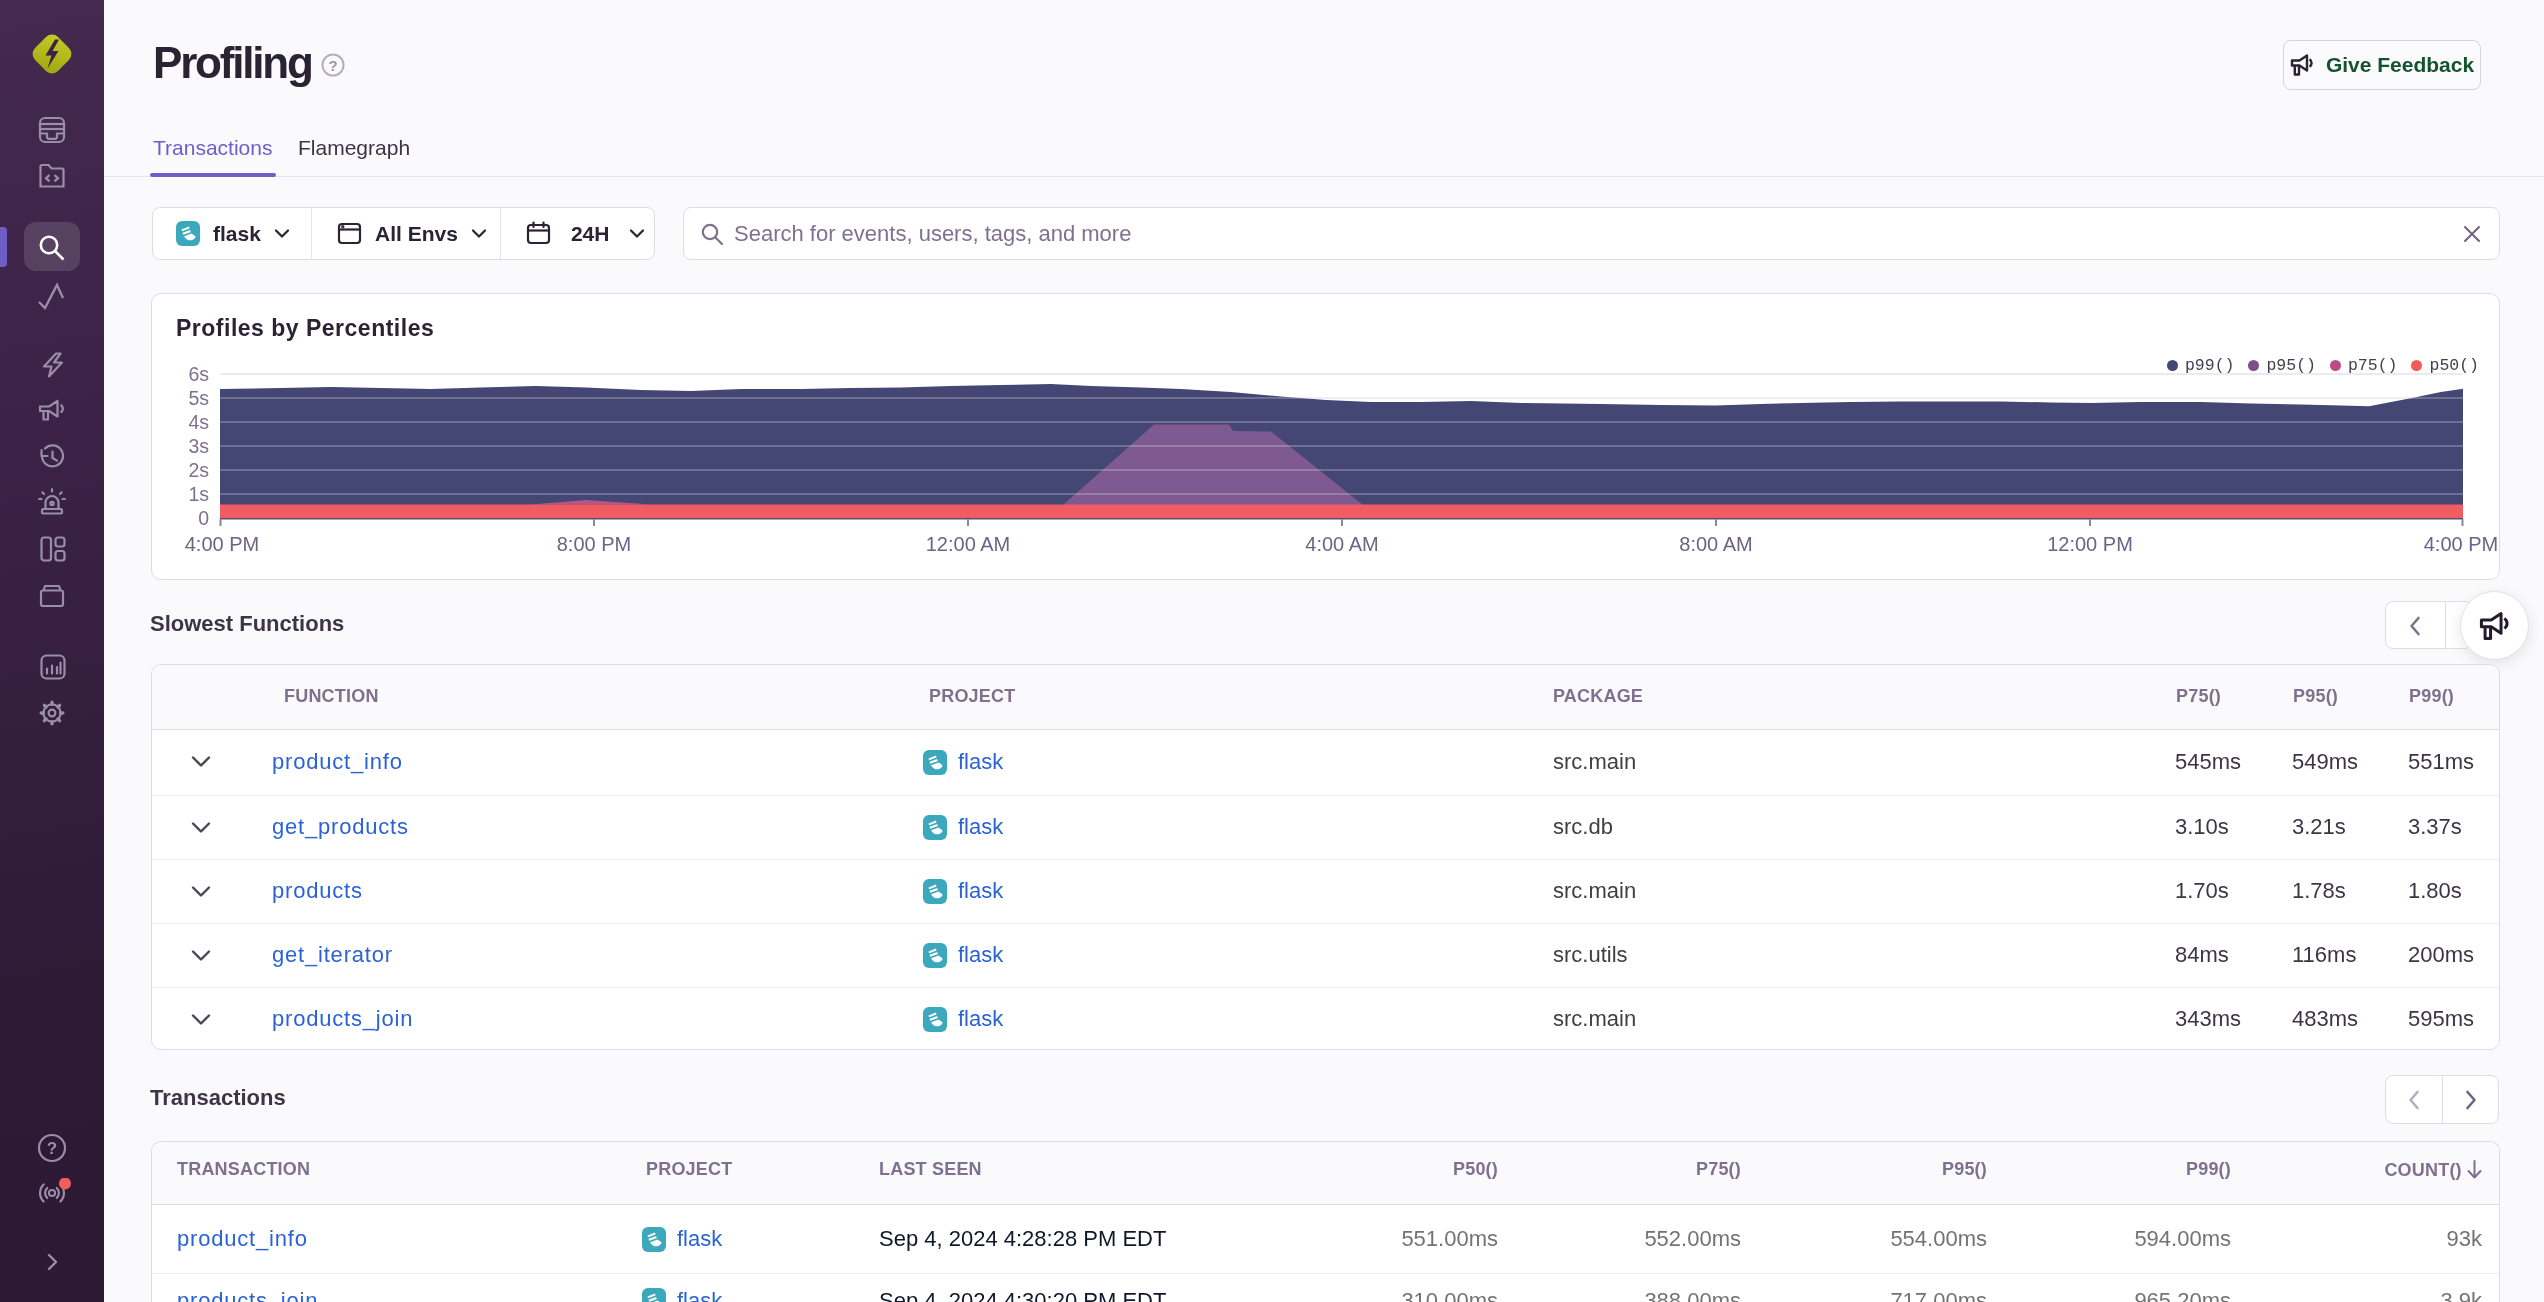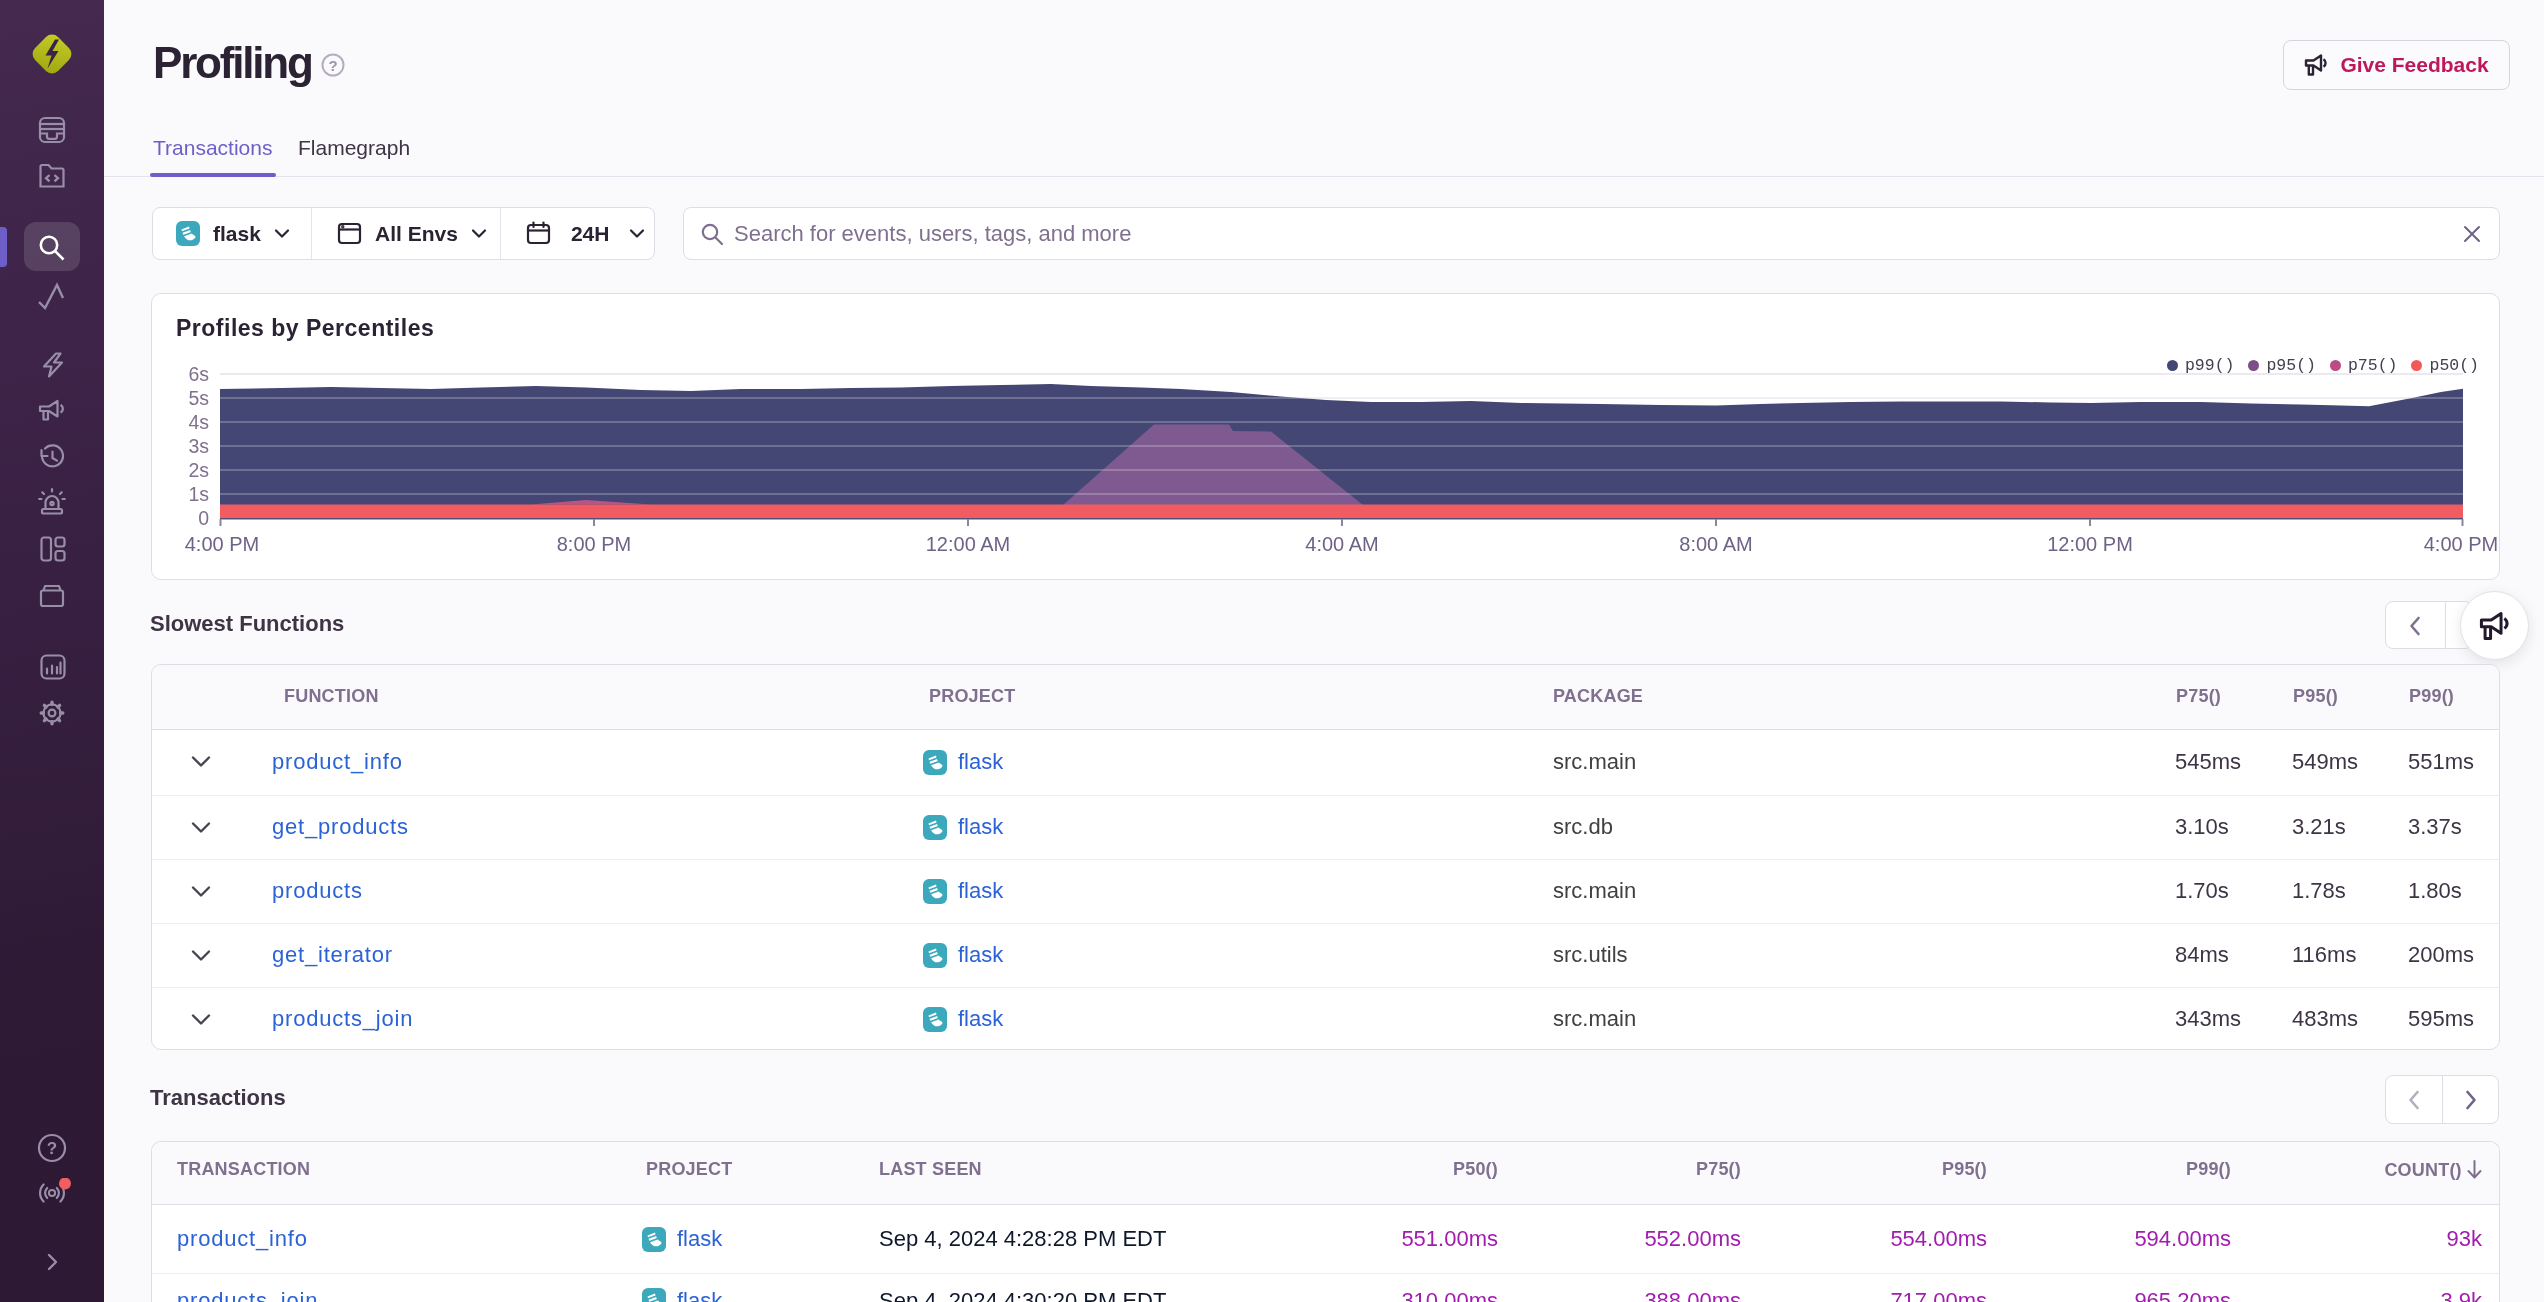--- a/index.html
+++ b/index.html
@@ -11,24 +11,24 @@
     background-color:#2e1a35;
   }
   #sidebar svg { position:absolute; }
   #main { position:absolute; left:104px; top:10px; width:2440px; height:1302px; }
   .h1 { position:absolute; left:49px; top:28px; font-size:44px; font-weight:700; color:#2b2233; letter-spacing:-2.2px;}
   .tab { position:absolute; top:126px; font-size:21px; color:#3e3446; }
   .tab.active { color:#6c5fc7; }
   .tabline { position:absolute; left:0; top:166px; width:2440px; height:1px; background:#e7e3ec; }
   .tabunder { position:absolute; left:46px; top:163px; width:126px; height:4px; background:#6c5fc7; border-radius:2px; }
   .btn-feedback {
-    position:absolute; left:2179px; top:30px; width:227px; height:50px;
+    position:absolute; left:2179px; top:30px; width:198px; height:50px;
     background:#fbfafc; border:1px solid #d8d4de; border-radius:8px;
     display:flex; align-items:center; justify-content:center; gap:12px;
-    font-size:21px; font-weight:700; color:#be185d;
+    font-size:21px; font-weight:700; color:#14532d;
   }
   .filterbar {
     position:absolute; left:48px; top:197px; width:503px; height:53px;
     background:#fff; border:1px solid #e0dce5; border-radius:8px;
     display:flex; align-items:stretch;
   }
   .fseg { display:flex; align-items:center; gap:13px; font-size:21px; font-weight:700; color:#2b2233; padding:0 18px; }
   .fdiv { width:1px; background:#e7e3ec; margin:0; }
   .searchbar {
     position:absolute; left:579px; top:197px; width:1817px; height:53px;
@@ -59,21 +59,21 @@
   .proj { left:771px; display:inline-flex; align-items:center; gap:11px; }
   .pkg { left:1401px; color:#404040; }
   .v { color:#3e3446; }
   .v1 { left:2023px; } .v2 { left:2140px; } .v3 { left:2256px; }
   .fb2 { width:24px; height:25px; border-radius:6px; background:#3ca8bc; display:inline-block; position:relative; }
   .trow2 { position:absolute; left:0; width:100%; height:68px; }
   .trow2 > span { position:absolute; top:50%; transform:translateY(-50%); font-size:22px; }
   .tname { left:25px; color:#2b63d6; letter-spacing:0.8px; }
   .proj2 { left:490px; display:inline-flex; align-items:center; gap:11px; }
   .seen { left:727px; color:#0f172a; }
-  .w { color:#a21caf; text-align:right; left:0; }
+  .w { color:#737373; text-align:right; left:0; }
   .r1 { width:1346px; } .r2 { width:1589px; } .r3 { width:1835px; } .r4 { width:2079px; } .r5 { width:2330px; }
   .link { color:#2b63d6; }
   .flaskbadge { width:24px; height:25px; border-radius:6px; background:#3ca8bc; display:inline-block; vertical-align:middle; position:relative; }
 </style>
 </head>
 <body>
 <div id="sidebar">
 
   <svg style="left:27px; top:29px;" width="50" height="50" viewBox="0 0 50 50">
     <defs>

